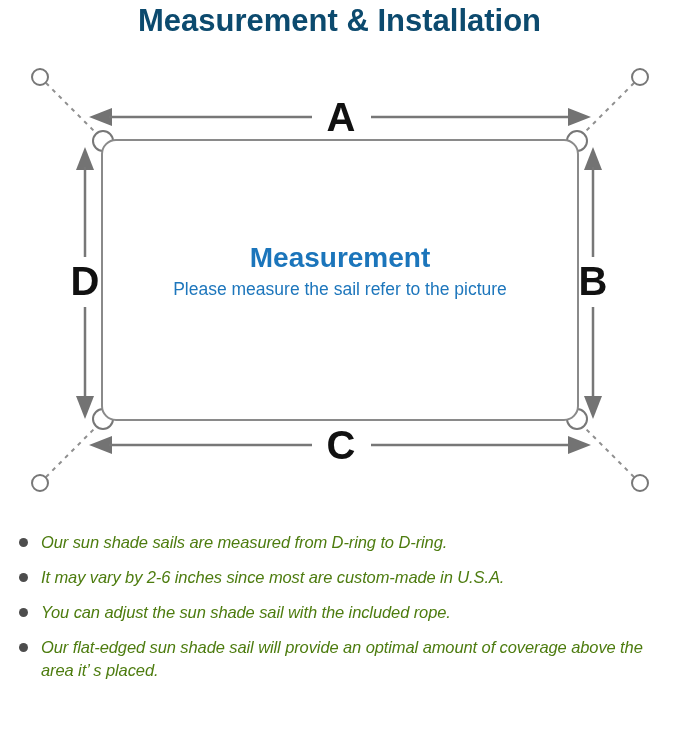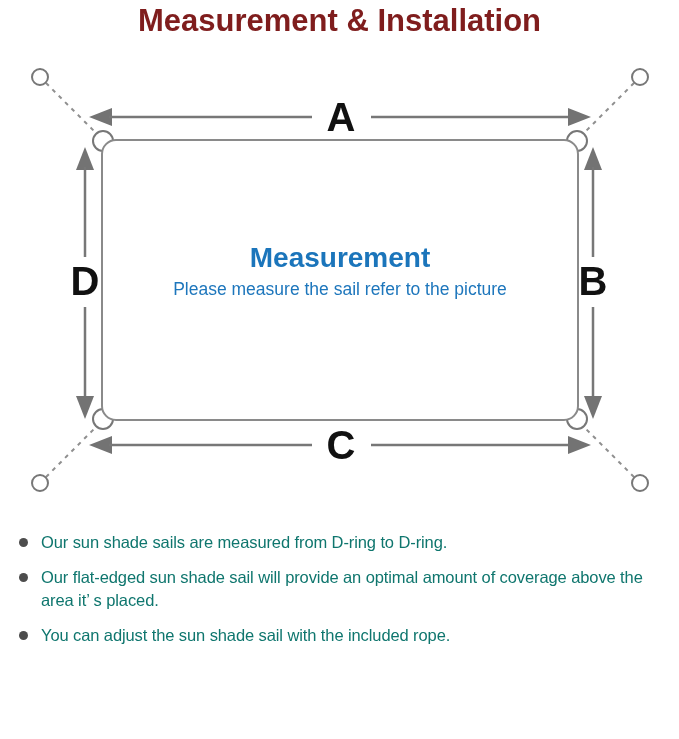--- a/index.html
+++ b/index.html
@@ -10,21 +10,21 @@
     overflow: hidden;
     position: relative;
   }
   .page-title {
     margin: 0; padding-top: 3px;
     height: 52px;
     text-align: center;
     font-size: 31px;
     font-weight: bold;
     letter-spacing: 0px;
-    color: #7f1d1d;
+    color: #0c4a6e;
   }
   svg.diagram { display: block; width: 679px; height: 445px; }
   .sail-line { stroke: #777777; stroke-width: 2.5; fill: none; }
   .rect-line { stroke: #8a8a8a; stroke-width: 2; fill: #ffffff; }
   .dash-line { stroke: #8f8f8f; stroke-width: 2; stroke-dasharray: 4 5; fill: none; }
   .ring { fill: #ffffff; stroke: #777777; stroke-width: 2; }
   .arrowhead { fill: #737373; stroke: none; }
   .dim-label {
     font-family: "Liberation Sans", sans-serif;
     font-size: 40px; font-weight: bold; fill: #111111;
@@ -45,21 +45,22 @@
     padding: 0;
     list-style: none;
   }
   .note-item {
     display: flex;
     align-items: flex-start;
     margin: 0 0 12px 0;
     font-size: 16.5px;
     letter-spacing: -0.1px;
     line-height: 23px;
-    color: #0f766e;
+    color: #4d7c0f;
+    font-style: italic;
   }
   .note-dot {
     flex: none;
     width: 9px; height: 9px;
     margin: 7px 13px 0 4px;
     border-radius: 50%;
     background: #4d4d4d;
   }
   .note-text { flex: 1; }
 </style>
@@ -123,19 +124,23 @@
   <text class="center-sub" x="340" y="240">Please measure the sail refer to the picture</text>
 </svg>
 
 <ul class="notes">
   <li class="note-item">
     <span class="note-dot"></span>
     <span class="note-text">Our sun shade sails are measured from D-ring to D-ring.</span>
   </li>
   <li class="note-item">
     <span class="note-dot"></span>
-    <span class="note-text">Our flat-edged sun shade sail will provide an optimal amount of coverage above the area it’ s placed.</span>
+    <span class="note-text">It may vary by 2-6 inches since most are custom-made in U.S.A.</span>
   </li>
   <li class="note-item">
     <span class="note-dot"></span>
     <span class="note-text">You can adjust the sun shade sail with the included rope.</span>
   </li>
+  <li class="note-item">
+    <span class="note-dot"></span>
+    <span class="note-text">Our flat-edged sun shade sail will provide an optimal amount of coverage above the area it’ s placed.</span>
+  </li>
 </ul>
 
 </body></html>

